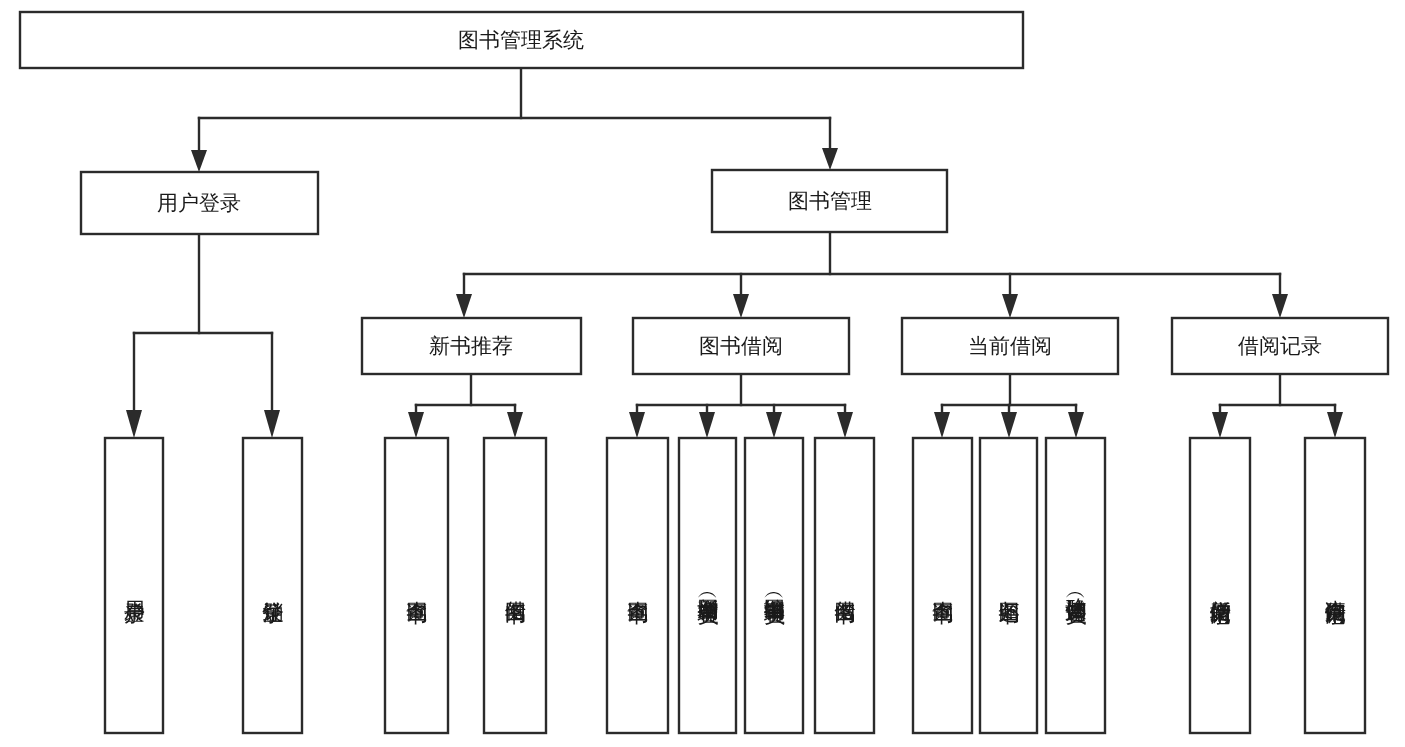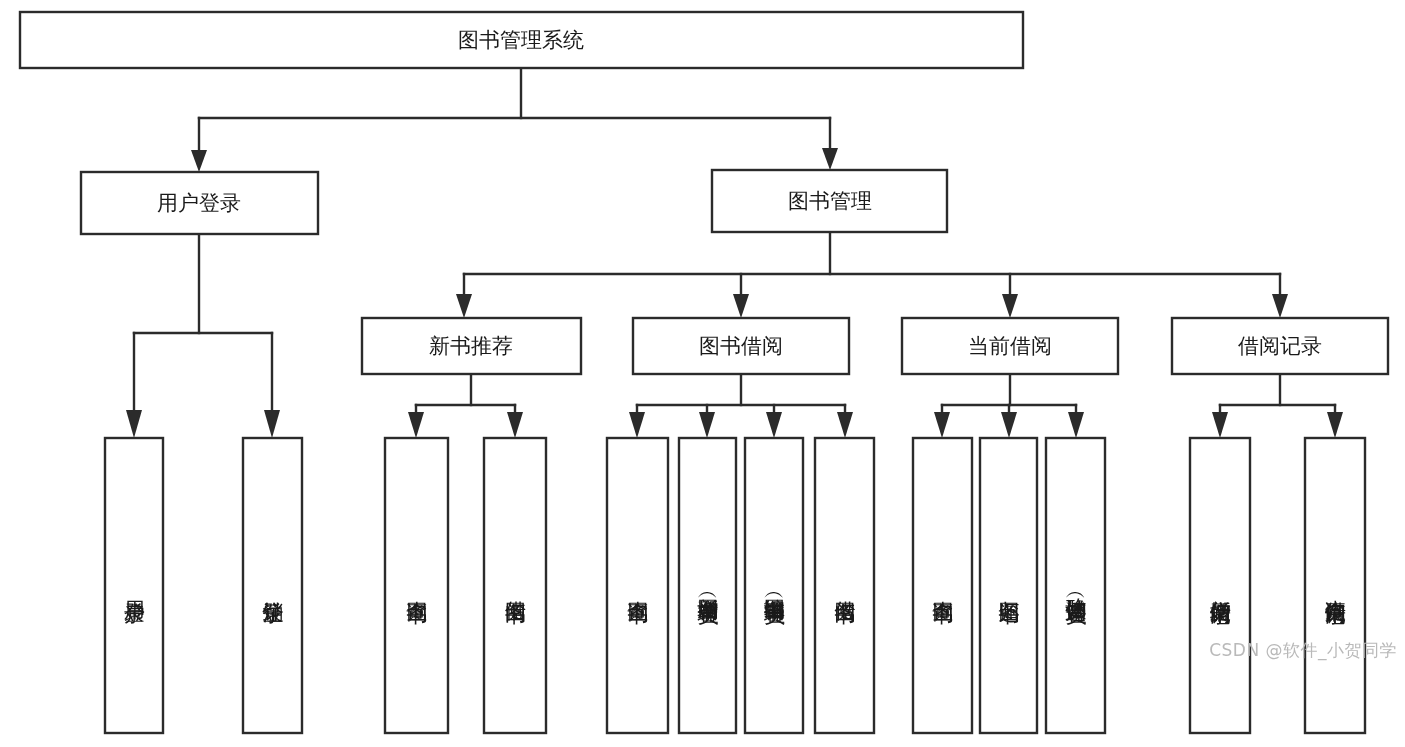--- a/index.html
+++ b/index.html
@@ -191,14 +191,13 @@
     <div class="leaf-label" style="left:679px; top:438px; width:57px; height:295px;">新增图书（管理员）</div>
     <div class="leaf-label" style="left:745px; top:438px; width:58px; height:295px;">编辑图书（管理员）</div>
     <div class="leaf-label" style="left:815px; top:438px; width:59px; height:295px;">借阅图书</div>
     <div class="leaf-label" style="left:913px; top:438px; width:59px; height:295px;">查询图书</div>
     <div class="leaf-label" style="left:980px; top:438px; width:57px; height:295px;">归还图书</div>
     <div class="leaf-label" style="left:1046px; top:438px; width:59px; height:295px;">确认归还（管理员）</div>
     <div class="leaf-label" style="left:1190px; top:438px; width:60px; height:295px;">新增借阅记录</div>
     <div class="leaf-label" style="left:1305px; top:438px; width:60px; height:295px;">查询借阅记录</div>
   </div>
 
-  <div class="watermark">CSDN @软件_小贺同学</div>
 </div>
 
 </body></html>

